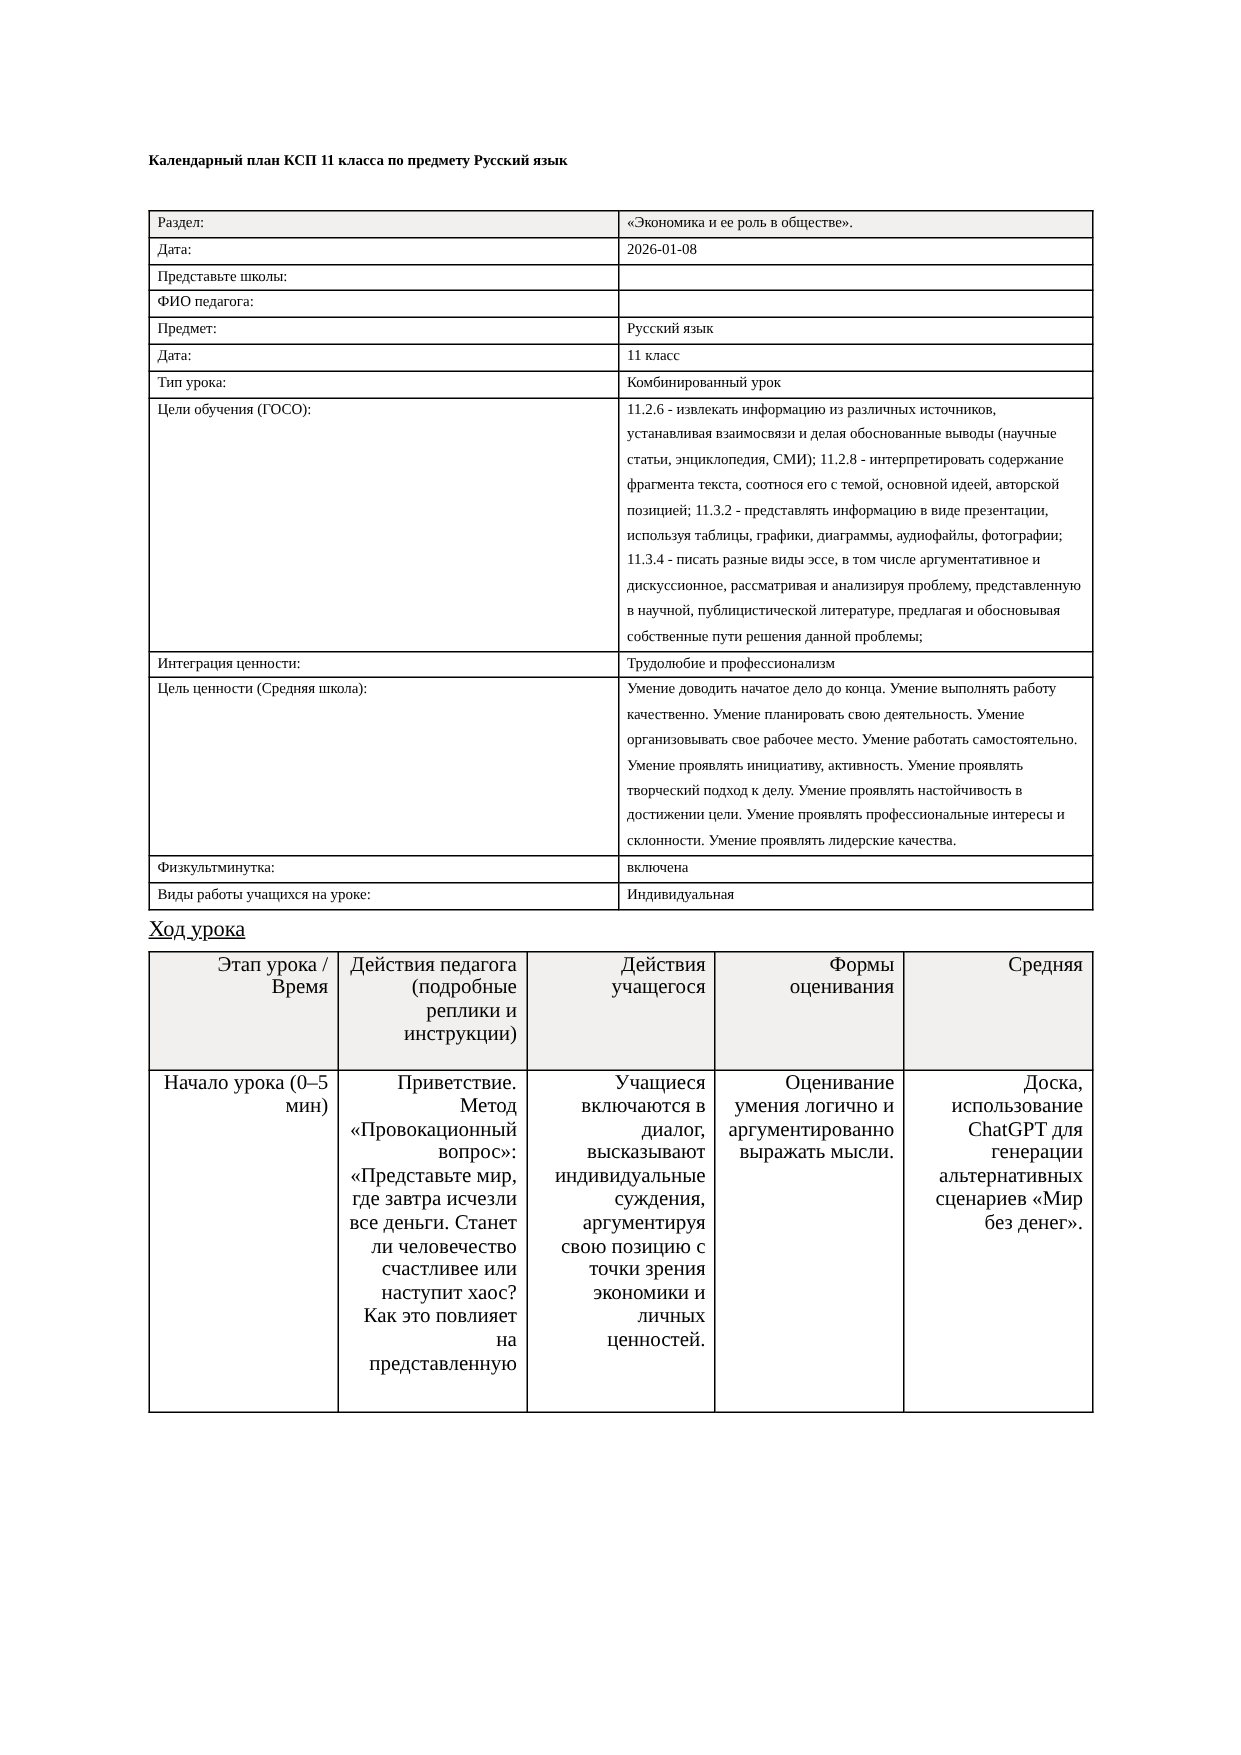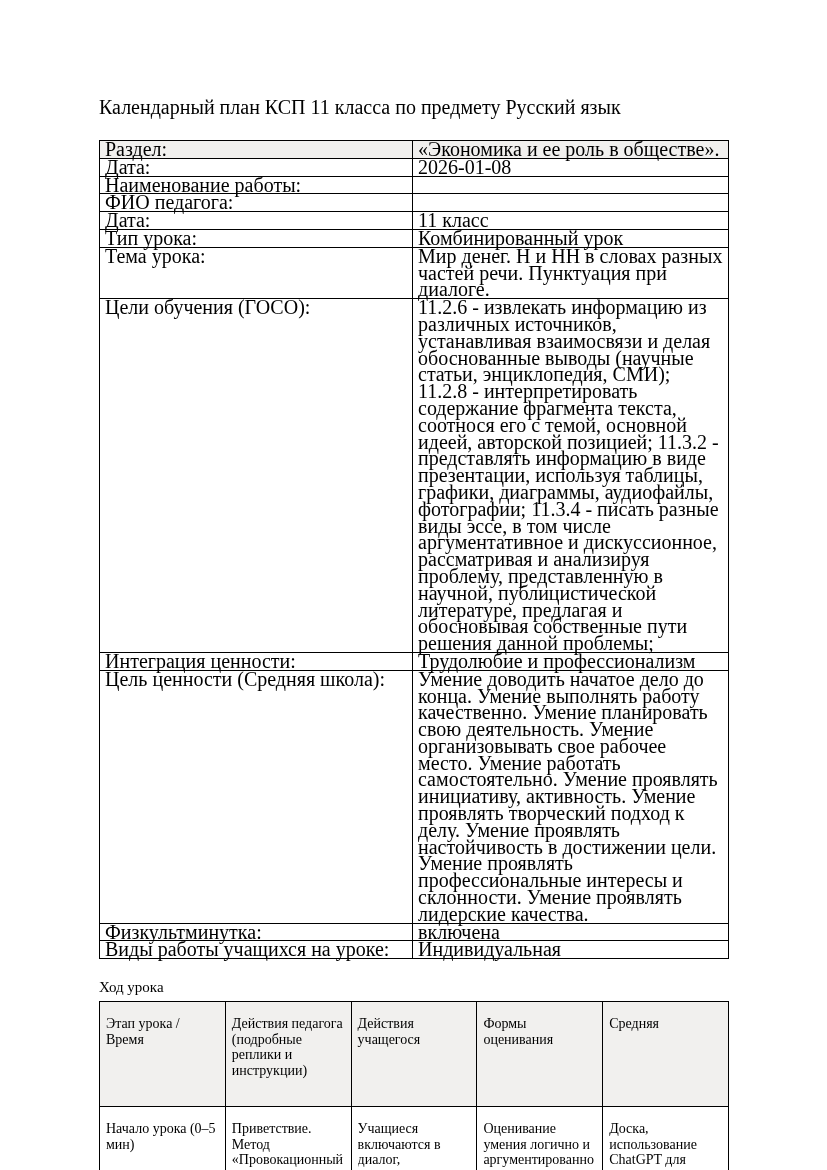--- a/index.html
+++ b/index.html
@@ -15,60 +15,61 @@
     color: #000000;
     overflow: hidden;
   }
   .content {
     position: absolute;
     left: 99px;
     top: 99px;
     width: 630px;
   }
   .doc-title {
-    font-size: 20px;
+    font-size: 10px;
     line-height: 17px;
     margin: 0 0 24px 0;
-    font-weight: normal;
+    font-weight: bold;
   }
   table {
     border-collapse: collapse;
     width: 630px;
     table-layout: fixed;
   }
   .info-table {
-    font-size: 20px;
+    font-size: 10px;
     line-height: 16.8px;
     border: 1.5px solid #000;
     margin-top: 17px;
   }
   .info-table td {
     border: 1px solid #000;
     padding: 0 5px;
     vertical-align: top;
     overflow-wrap: break-word;
   }
   .info-table td.label-col { width: 302px; }
   .shaded { background: #f1f0ee; }
   .section-heading {
     font-size: 15px;
     line-height: 17px;
-    margin: 20px 0 5px 0;
+    margin: 5px 0 5px 0;
     font-weight: normal;
+    text-decoration: underline;
   }
   .lesson-table {
     font-size: 14px;
     line-height: 15.6px;
     border: 1.5px solid #000;
   }
   .lesson-table th, .lesson-table td {
     border: 1px solid #000;
-    padding: 14px 6px;
+    padding: 1px 6px;
     vertical-align: top;
-    text-align: left;
+    text-align: right;
     font-weight: normal;
     overflow-wrap: break-word;
     word-wrap: break-word;
   }
   .lesson-table col { width: 20%; }
   .lesson-table th { height: 76px; }
   .clip {
     height: 225px;
     overflow: hidden;
   }
@@ -84,38 +85,38 @@
     <tbody>
       <tr class="shaded">
         <td class="label-col">Раздел:</td>
         <td>«Экономика и ее роль в обществе».</td>
       </tr>
       <tr>
         <td class="label-col">Дата:</td>
         <td>2026-01-08</td>
       </tr>
       <tr>
-        <td class="label-col">Наименование работы:</td>
+        <td class="label-col">Представьте школы:</td>
         <td></td>
       </tr>
       <tr>
         <td class="label-col">ФИО педагога:</td>
         <td></td>
+      </tr>
+      <tr>
+        <td class="label-col">Предмет:</td>
+        <td>Русский язык</td>
       </tr>
       <tr>
         <td class="label-col">Дата:</td>
         <td>11 класс</td>
       </tr>
       <tr>
         <td class="label-col">Тип урока:</td>
         <td>Комбинированный урок</td>
-      </tr>
-      <tr>
-        <td class="label-col">Тема урока:</td>
-        <td>Мир денег. Н и НН в словах разных частей речи. Пунктуация при диалоге.</td>
       </tr>
       <tr>
         <td class="label-col">Цели обучения (ГОСО):</td>
         <td>11.2.6 - извлекать информацию из различных источников, устанавливая взаимосвязи и делая обоснованные выводы (научные статьи, энциклопедия, СМИ); 11.2.8 - интерпретировать содержание фрагмента текста, соотнося его с темой, основной идеей, авторской позицией; 11.3.2 - представлять информацию в виде презентации, используя таблицы, графики, диаграммы, аудиофайлы, фотографии; 11.3.4 - писать разные виды эссе, в том числе аргументативное и дискуссионное, рассматривая и анализируя проблему, представленную в научной, публицистической литературе, предлагая и обосновывая собственные пути решения данной проблемы;</td>
       </tr>
       <tr>
         <td class="label-col">Интеграция ценности:</td>
         <td>Трудолюбие и профессионализм</td>
       </tr>
       <tr>

